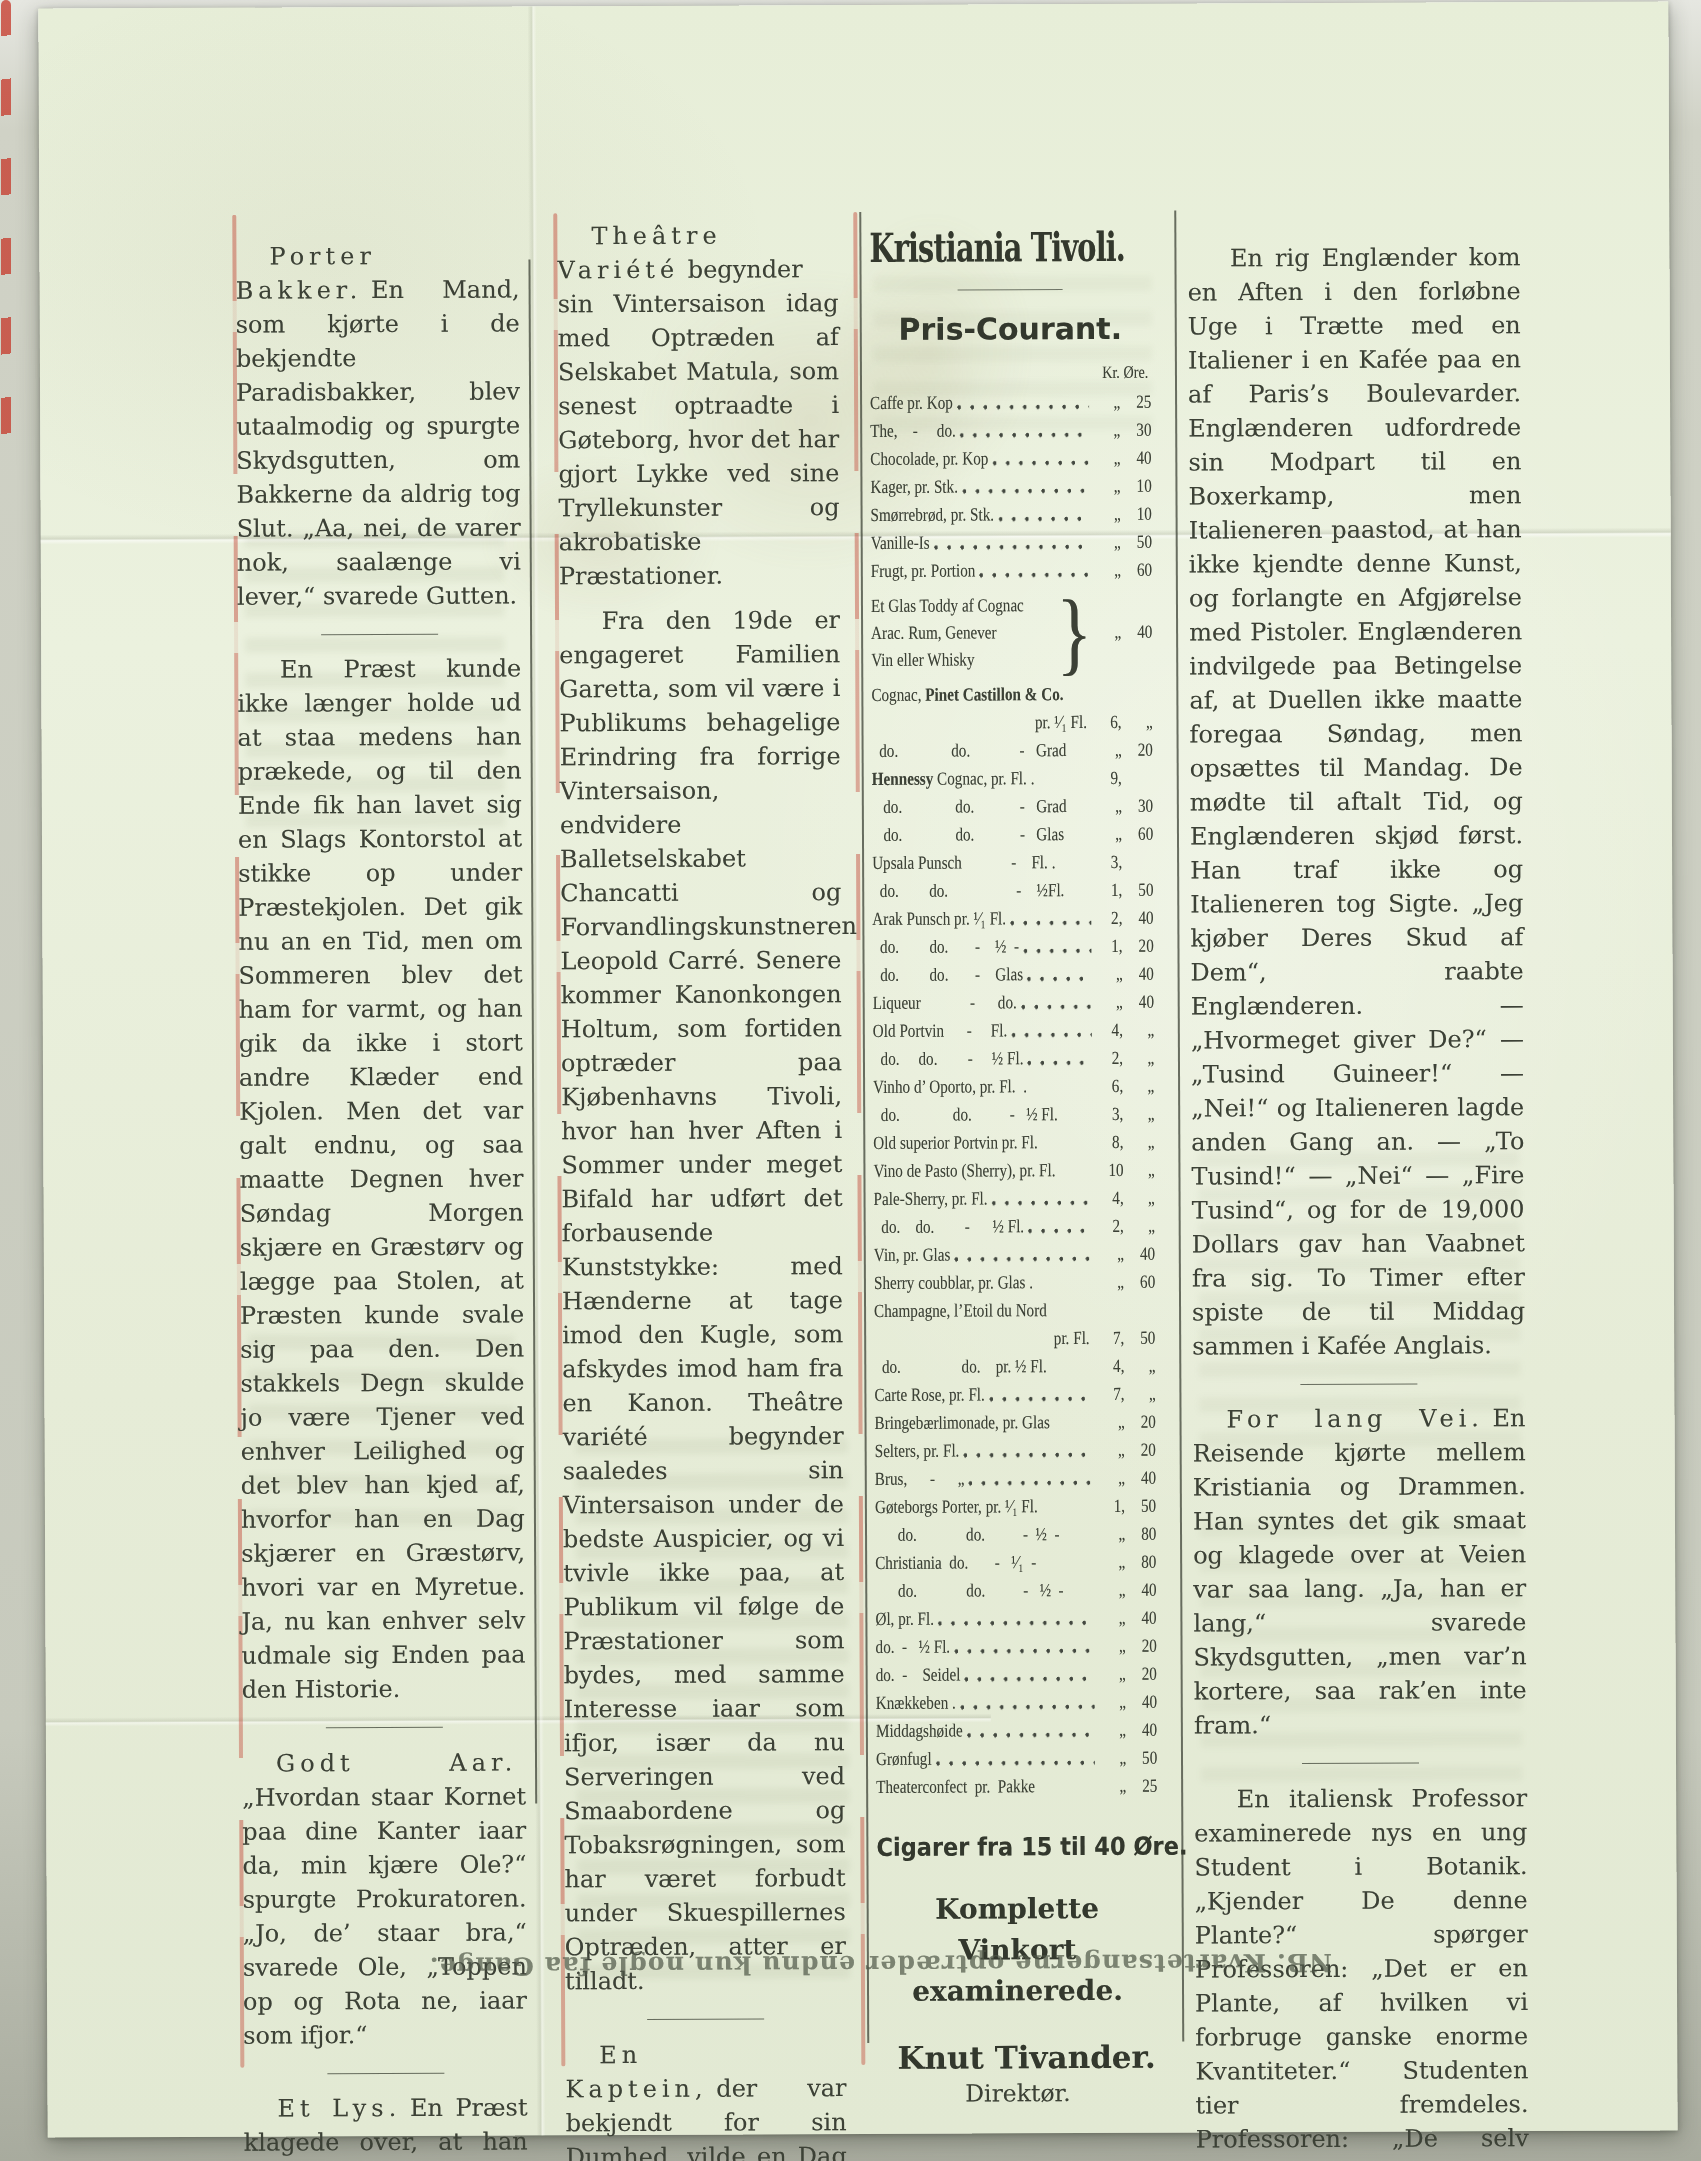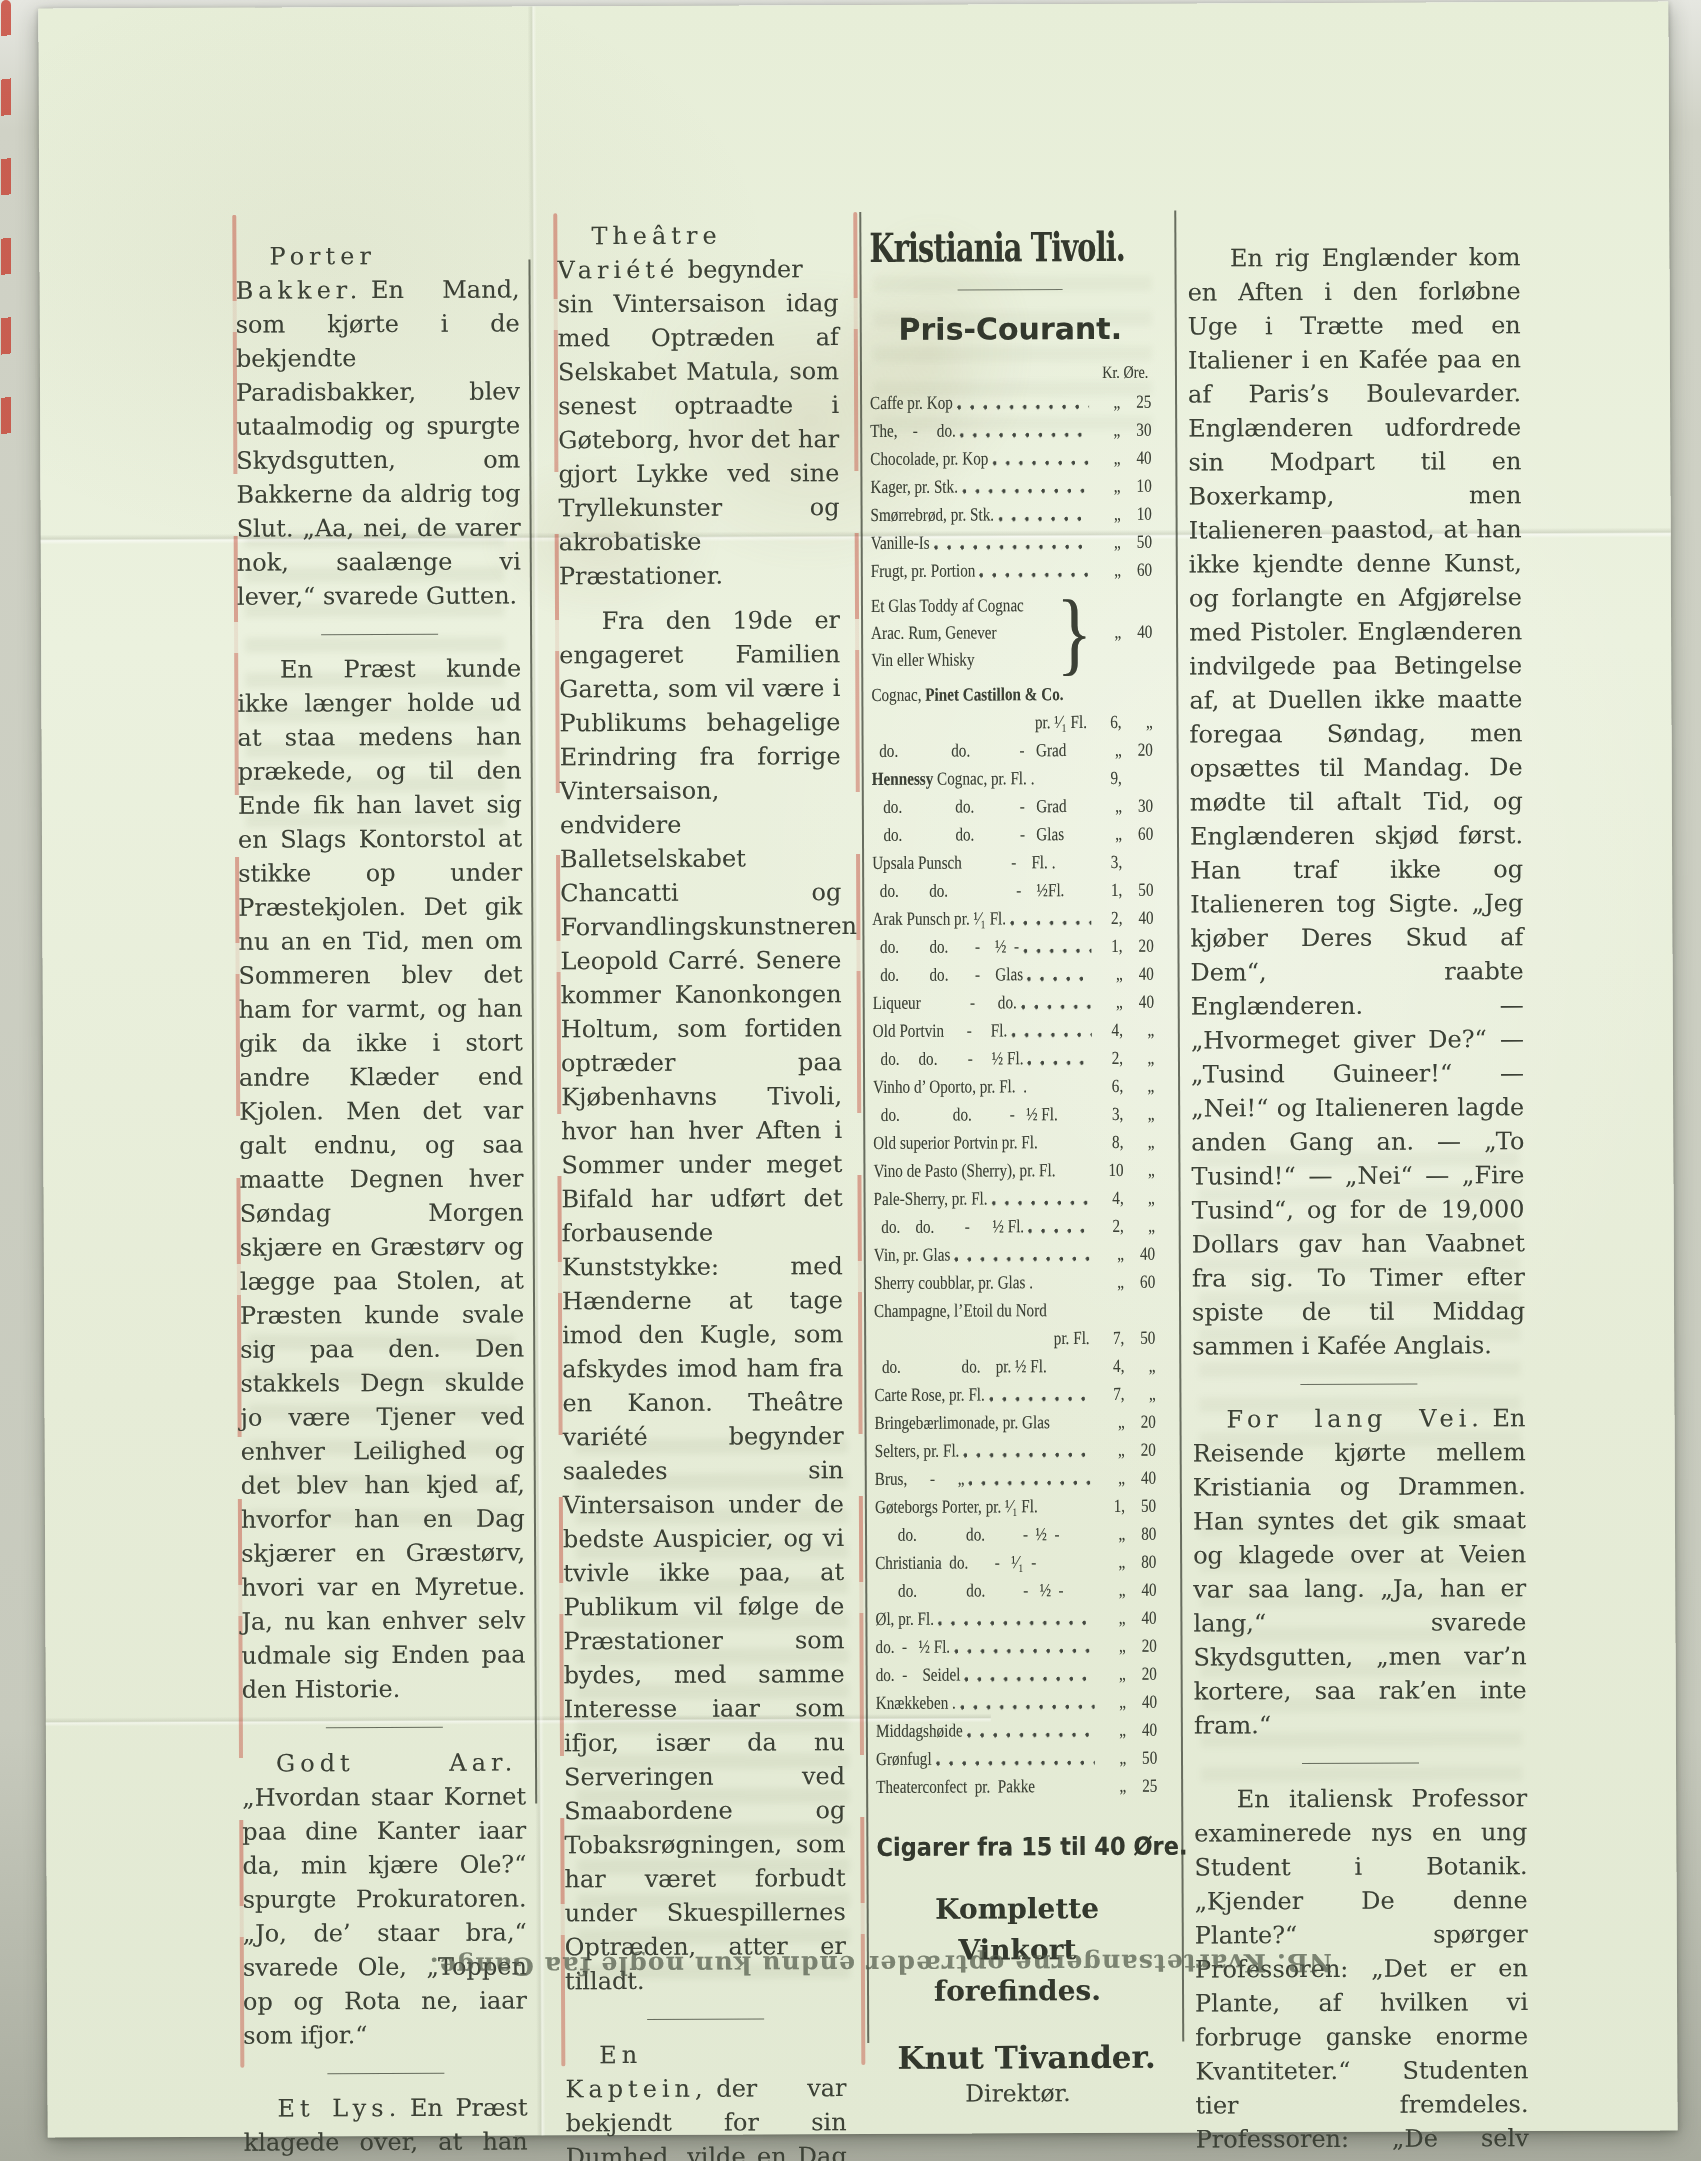--- a/index.html
+++ b/index.html
@@ -219,21 +219,21 @@
             <div class="prow dotsrow"><span class="nb"></span><span class="nm">do.  -   ½ Fl.</span><span class="n2b"></span><span class="dots"></span><span class="kr">„</span><span class="ore">20</span></div>
             <div class="prow dotsrow"><span class="nb"></span><span class="nm">do.  -    Seidel</span><span class="n2b"></span><span class="dots"></span><span class="kr">„</span><span class="ore">20</span></div>
             <div class="prow dotsrow"><span class="nb"></span><span class="nm">Knækkeben .</span><span class="n2b"></span><span class="dots"></span><span class="kr">„</span><span class="ore">40</span></div>
             <div class="prow dotsrow"><span class="nb"></span><span class="nm">Middagshøide</span><span class="n2b"></span><span class="dots"></span><span class="kr">„</span><span class="ore">40</span></div>
             <div class="prow dotsrow"><span class="nb"></span><span class="nm">Grønfugl</span><span class="n2b"></span><span class="dots"></span><span class="kr">„</span><span class="ore">50</span></div>
             <div class="prow plain"><span class="nb"></span><span class="nm">Theaterconfect  pr.  Pakke</span><span class="n2b"></span><span class="dots"></span><span class="kr">„</span><span class="ore">25</span></div>
           </div>
       </div>
 
       <p class="cigars">Cigarer fra 15 til 40 Øre.</p>
-      <p class="vinkort"><span>Komplette Vinkort</span><br><span>forefindes.</span></p>
+      <p class="vinkort"><span>Komplette Vinkort</span><br><span>examinerede.</span></p>
       <p class="knut">Knut Tivander.</p>
       <p class="direktor">Direktør.</p>
     </section>
 
     <section class="col col4">
       <div>
 
       <p class="story sep"><span class="lead"></span><span>En rig Englænder kom en Aften i den forløbne Uge i Trætte med en Italiener i en Kafée paa en af Paris’s Boulevarder. Englænderen udfordrede sin Modpart til en Boxerkamp, men Italieneren paastod, at han ikke kjendte denne Kunst, og forlangte en Afgjørelse med Pistoler. Englænderen indvilgede paa Betingelse af, at Duellen ikke maatte foregaa Søndag, men opsættes til Mandag. De mødte til aftalt Tid, og Englænderen skjød først. Han traf ikke og Italieneren tog Sigte. „Jeg kjøber Deres Skud af Dem“, raabte Englænderen. — „Hvormeget giver De?“ — „Tusind Guineer!“ — „Nei!“ og Italieneren lagde anden Gang an. — „To Tusind!“ — „Nei“ — „Fire Tusind“, og for de 19,000 Dollars gav han Vaabnet fra sig. To Timer efter spiste de til Middag sammen i Kafée Anglais.</span></p>
           <p class="story sep"><span class="lead">For lang Vei.</span><span>En Reisende kjørte mellem Kristiania og Drammen. Han syntes det gik smaat og klagede over at Veien var saa lang. „Ja, han er lang,“ svarede Skydsgutten, „men var’n kortere, saa rak’en inte fram.“</span></p>
           <p class="story sepline"><span class="lead"></span><span>En italiensk Professor examinerede nys en ung Student i Botanik. „Kjender De denne Plante?“ spørger Professoren: „Det er en Plante, af hvilken vi forbruge ganske enorme Kvantiteter.“ Studenten tier fremdeles. Professoren: „De selv konsumerer daglig en god Portion deraf.“ Studenten: „Ah! det er Absinth!“ Professoren: „Nei, det er Tobak.“</span></p>

